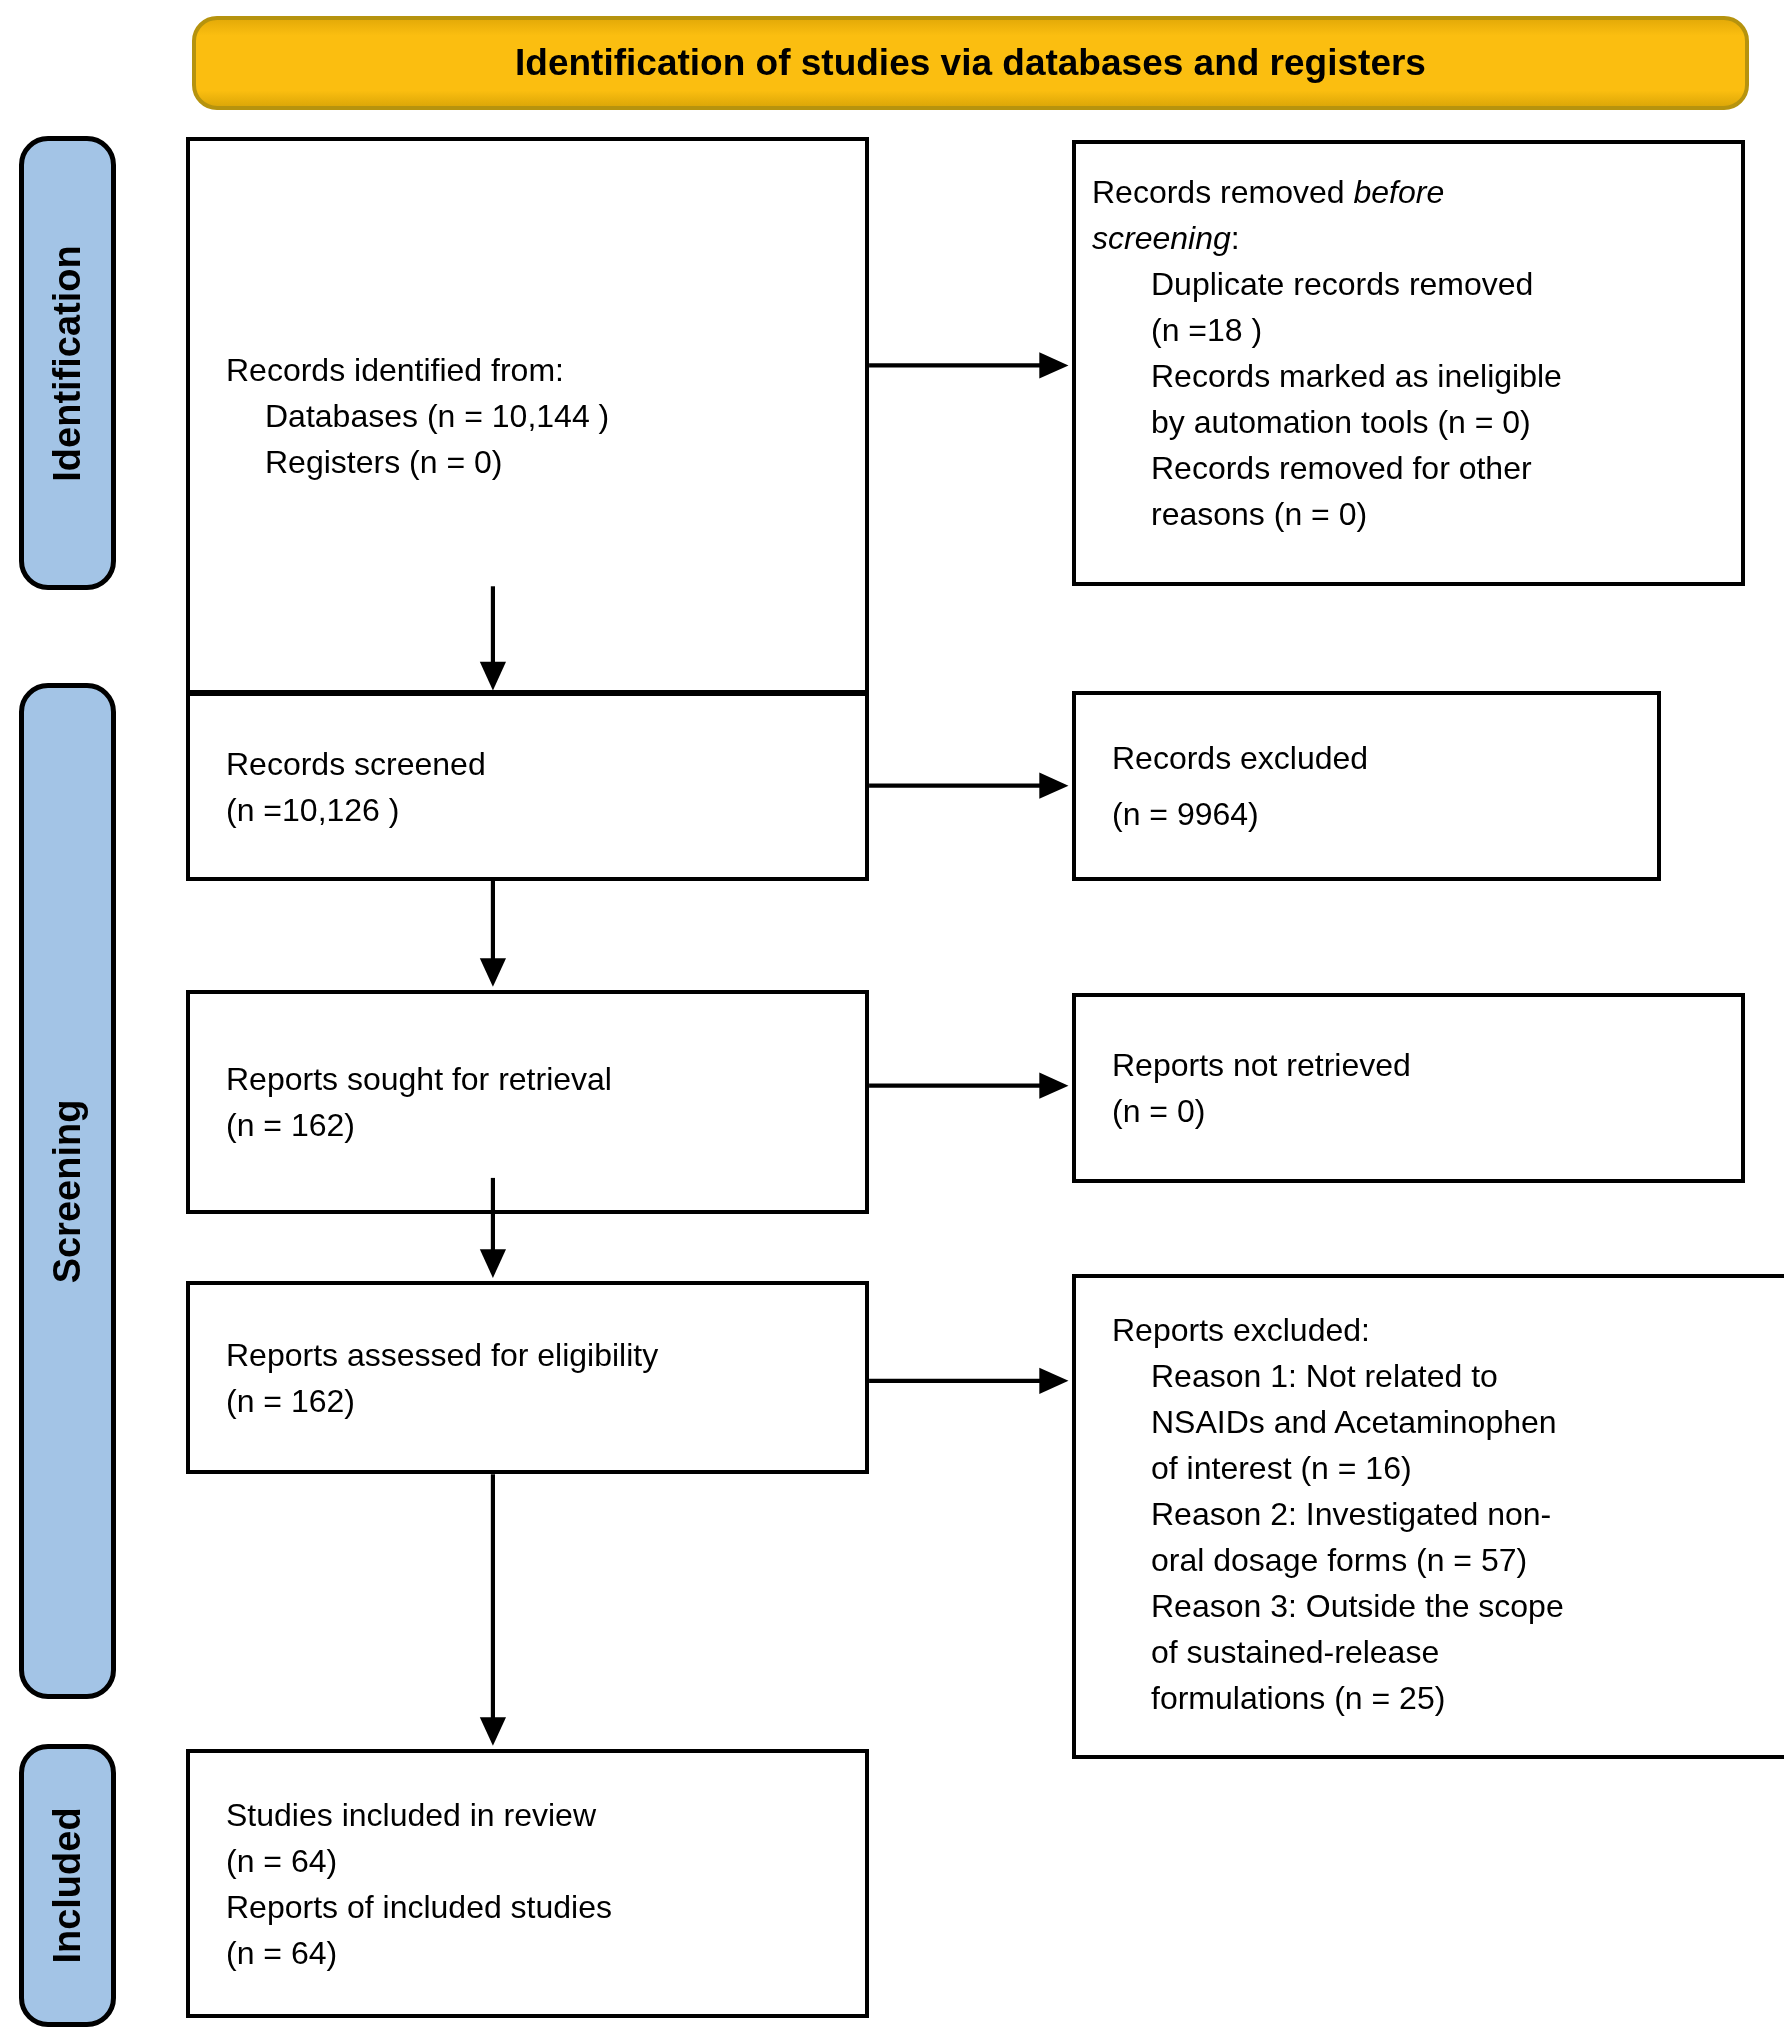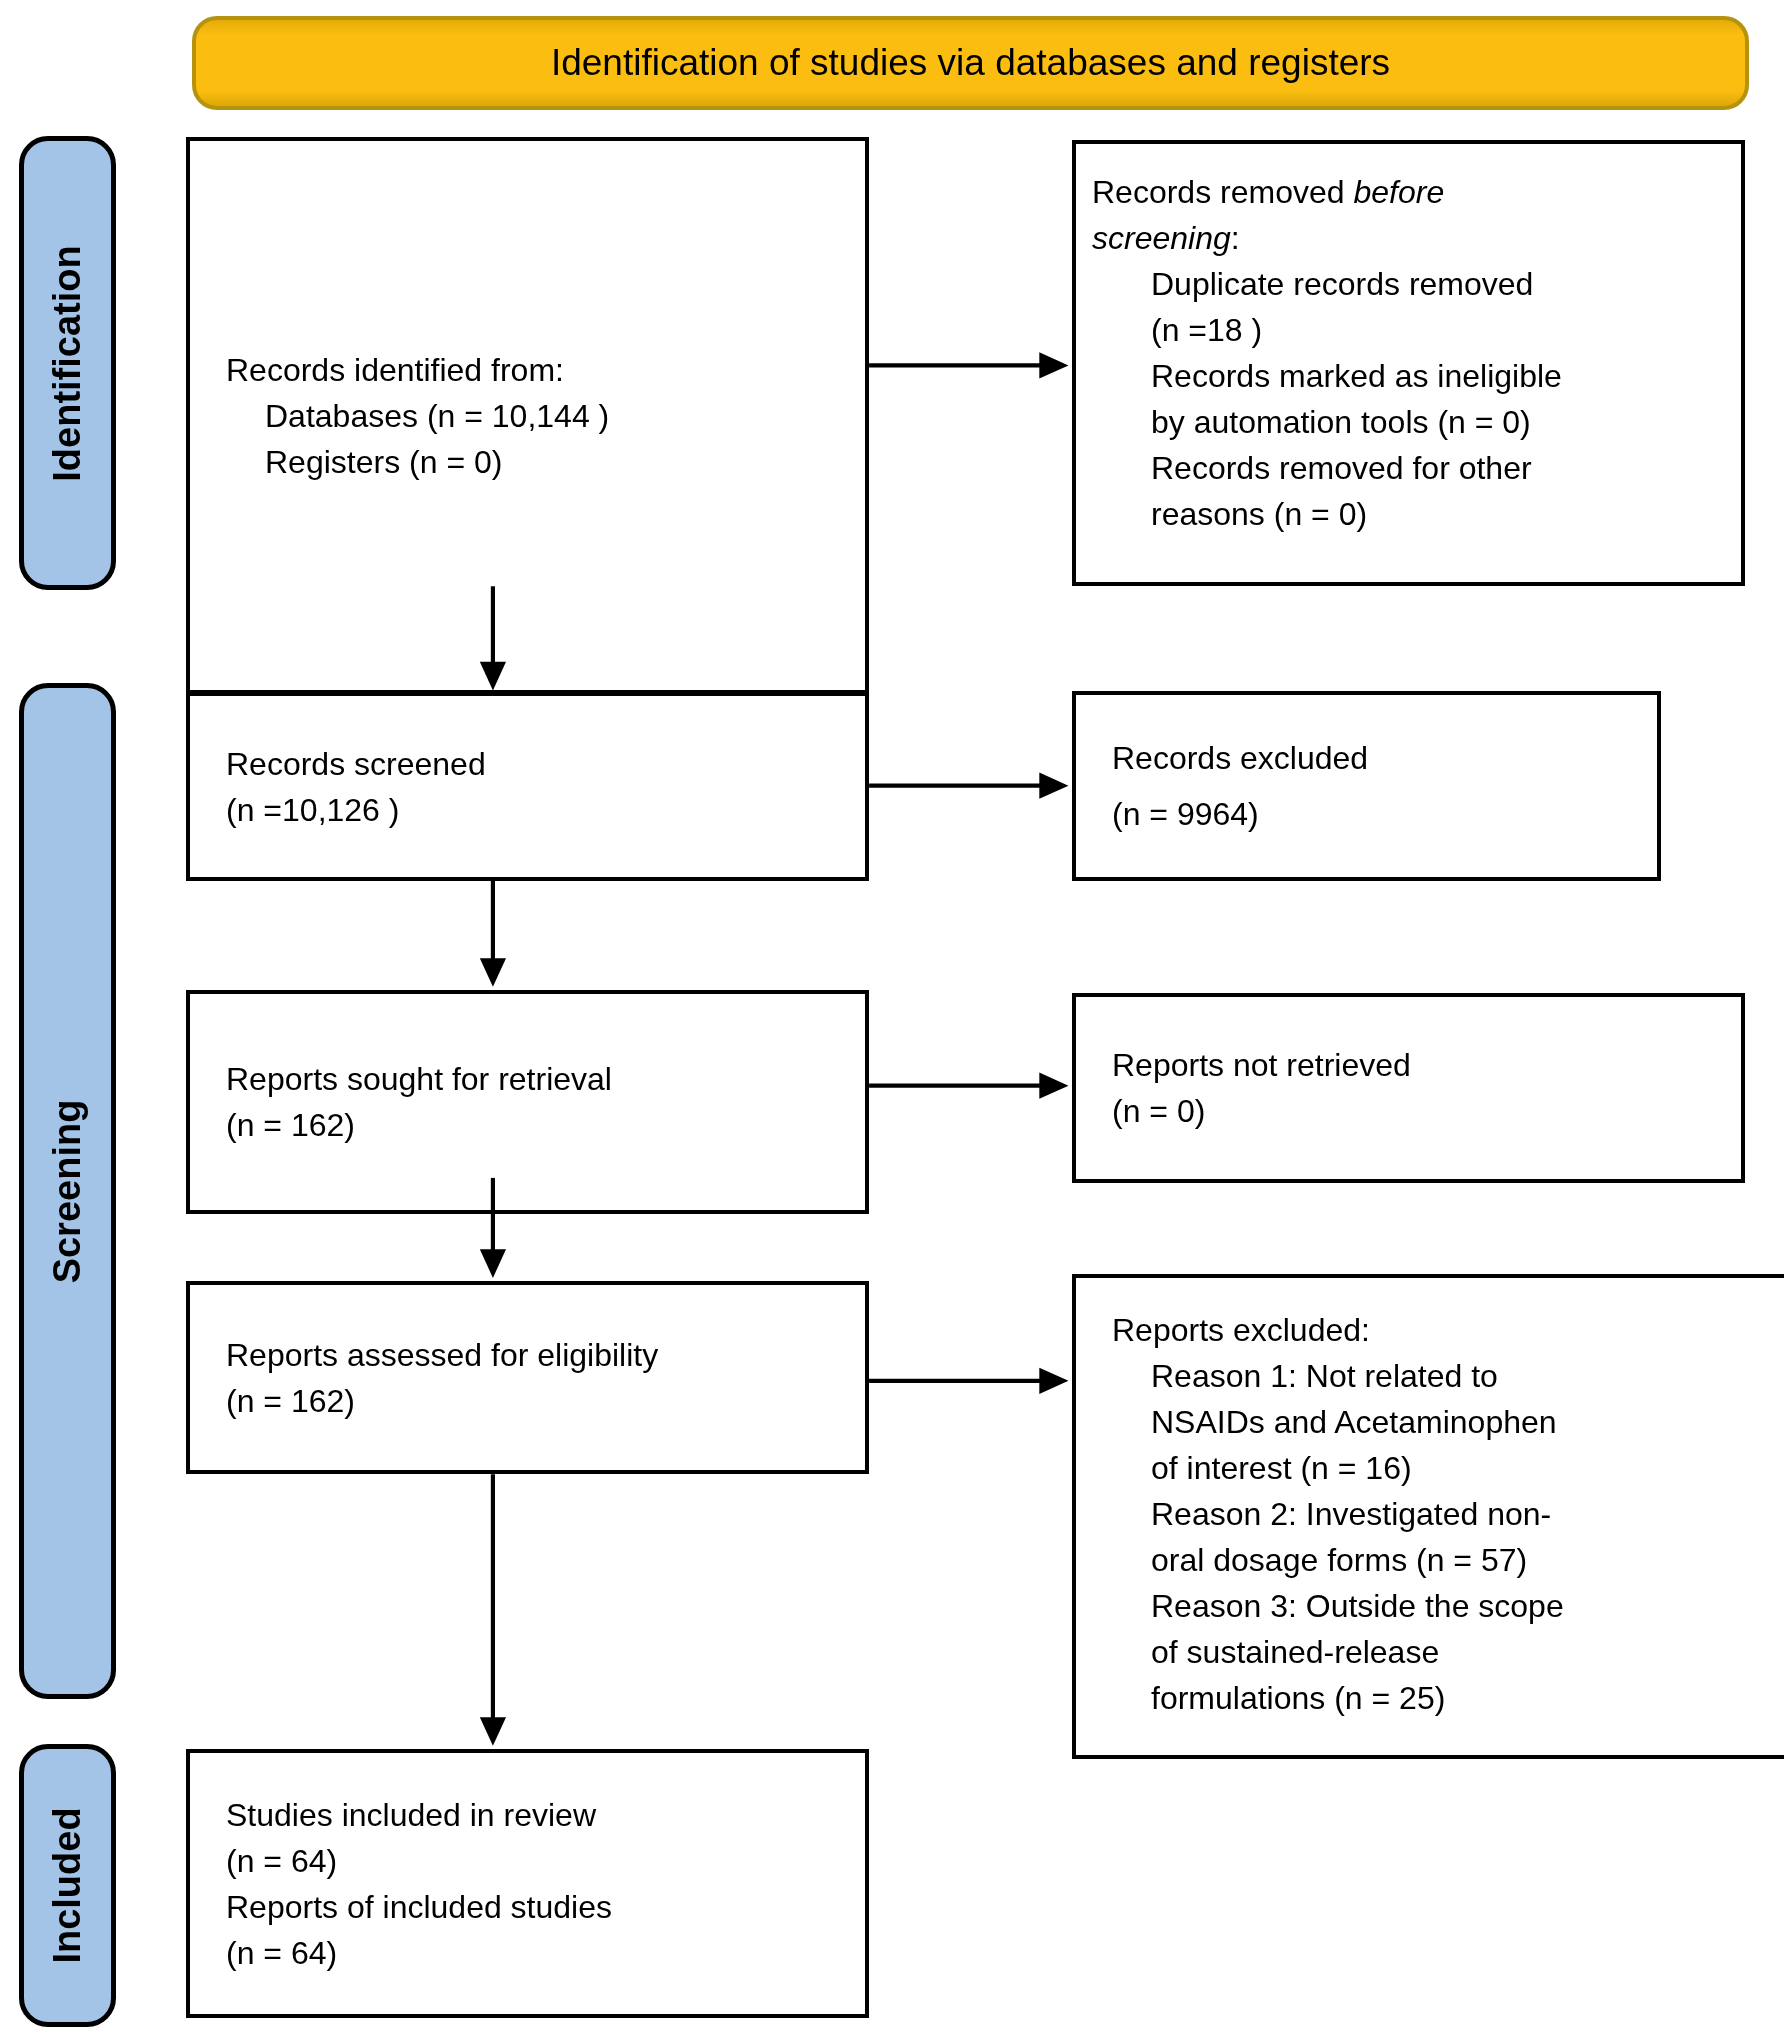--- a/index.html
+++ b/index.html
@@ -28,21 +28,21 @@
     position: absolute;
     left: 192px; top: 16px;
     width: 1557px; height: 94px;
     background: linear-gradient(180deg, #e5ab08 0%, var(--banner-bg) 18%, var(--banner-bg) 82%, #dda708 100%);
     border: 4.2px solid var(--banner-border);
     border-radius: 25px;
     display: flex; align-items: center; justify-content: center;
   }
   .banner-title {
     font-size: 37px;
-    font-weight: normal;
+    font-weight: bold;
     letter-spacing: 0px;
   }
 
   
   .stage {
     position: absolute;
     left: 19px;
     width: 97px;
     background: var(--stage-bg);
     border: 5.4px solid #000;

